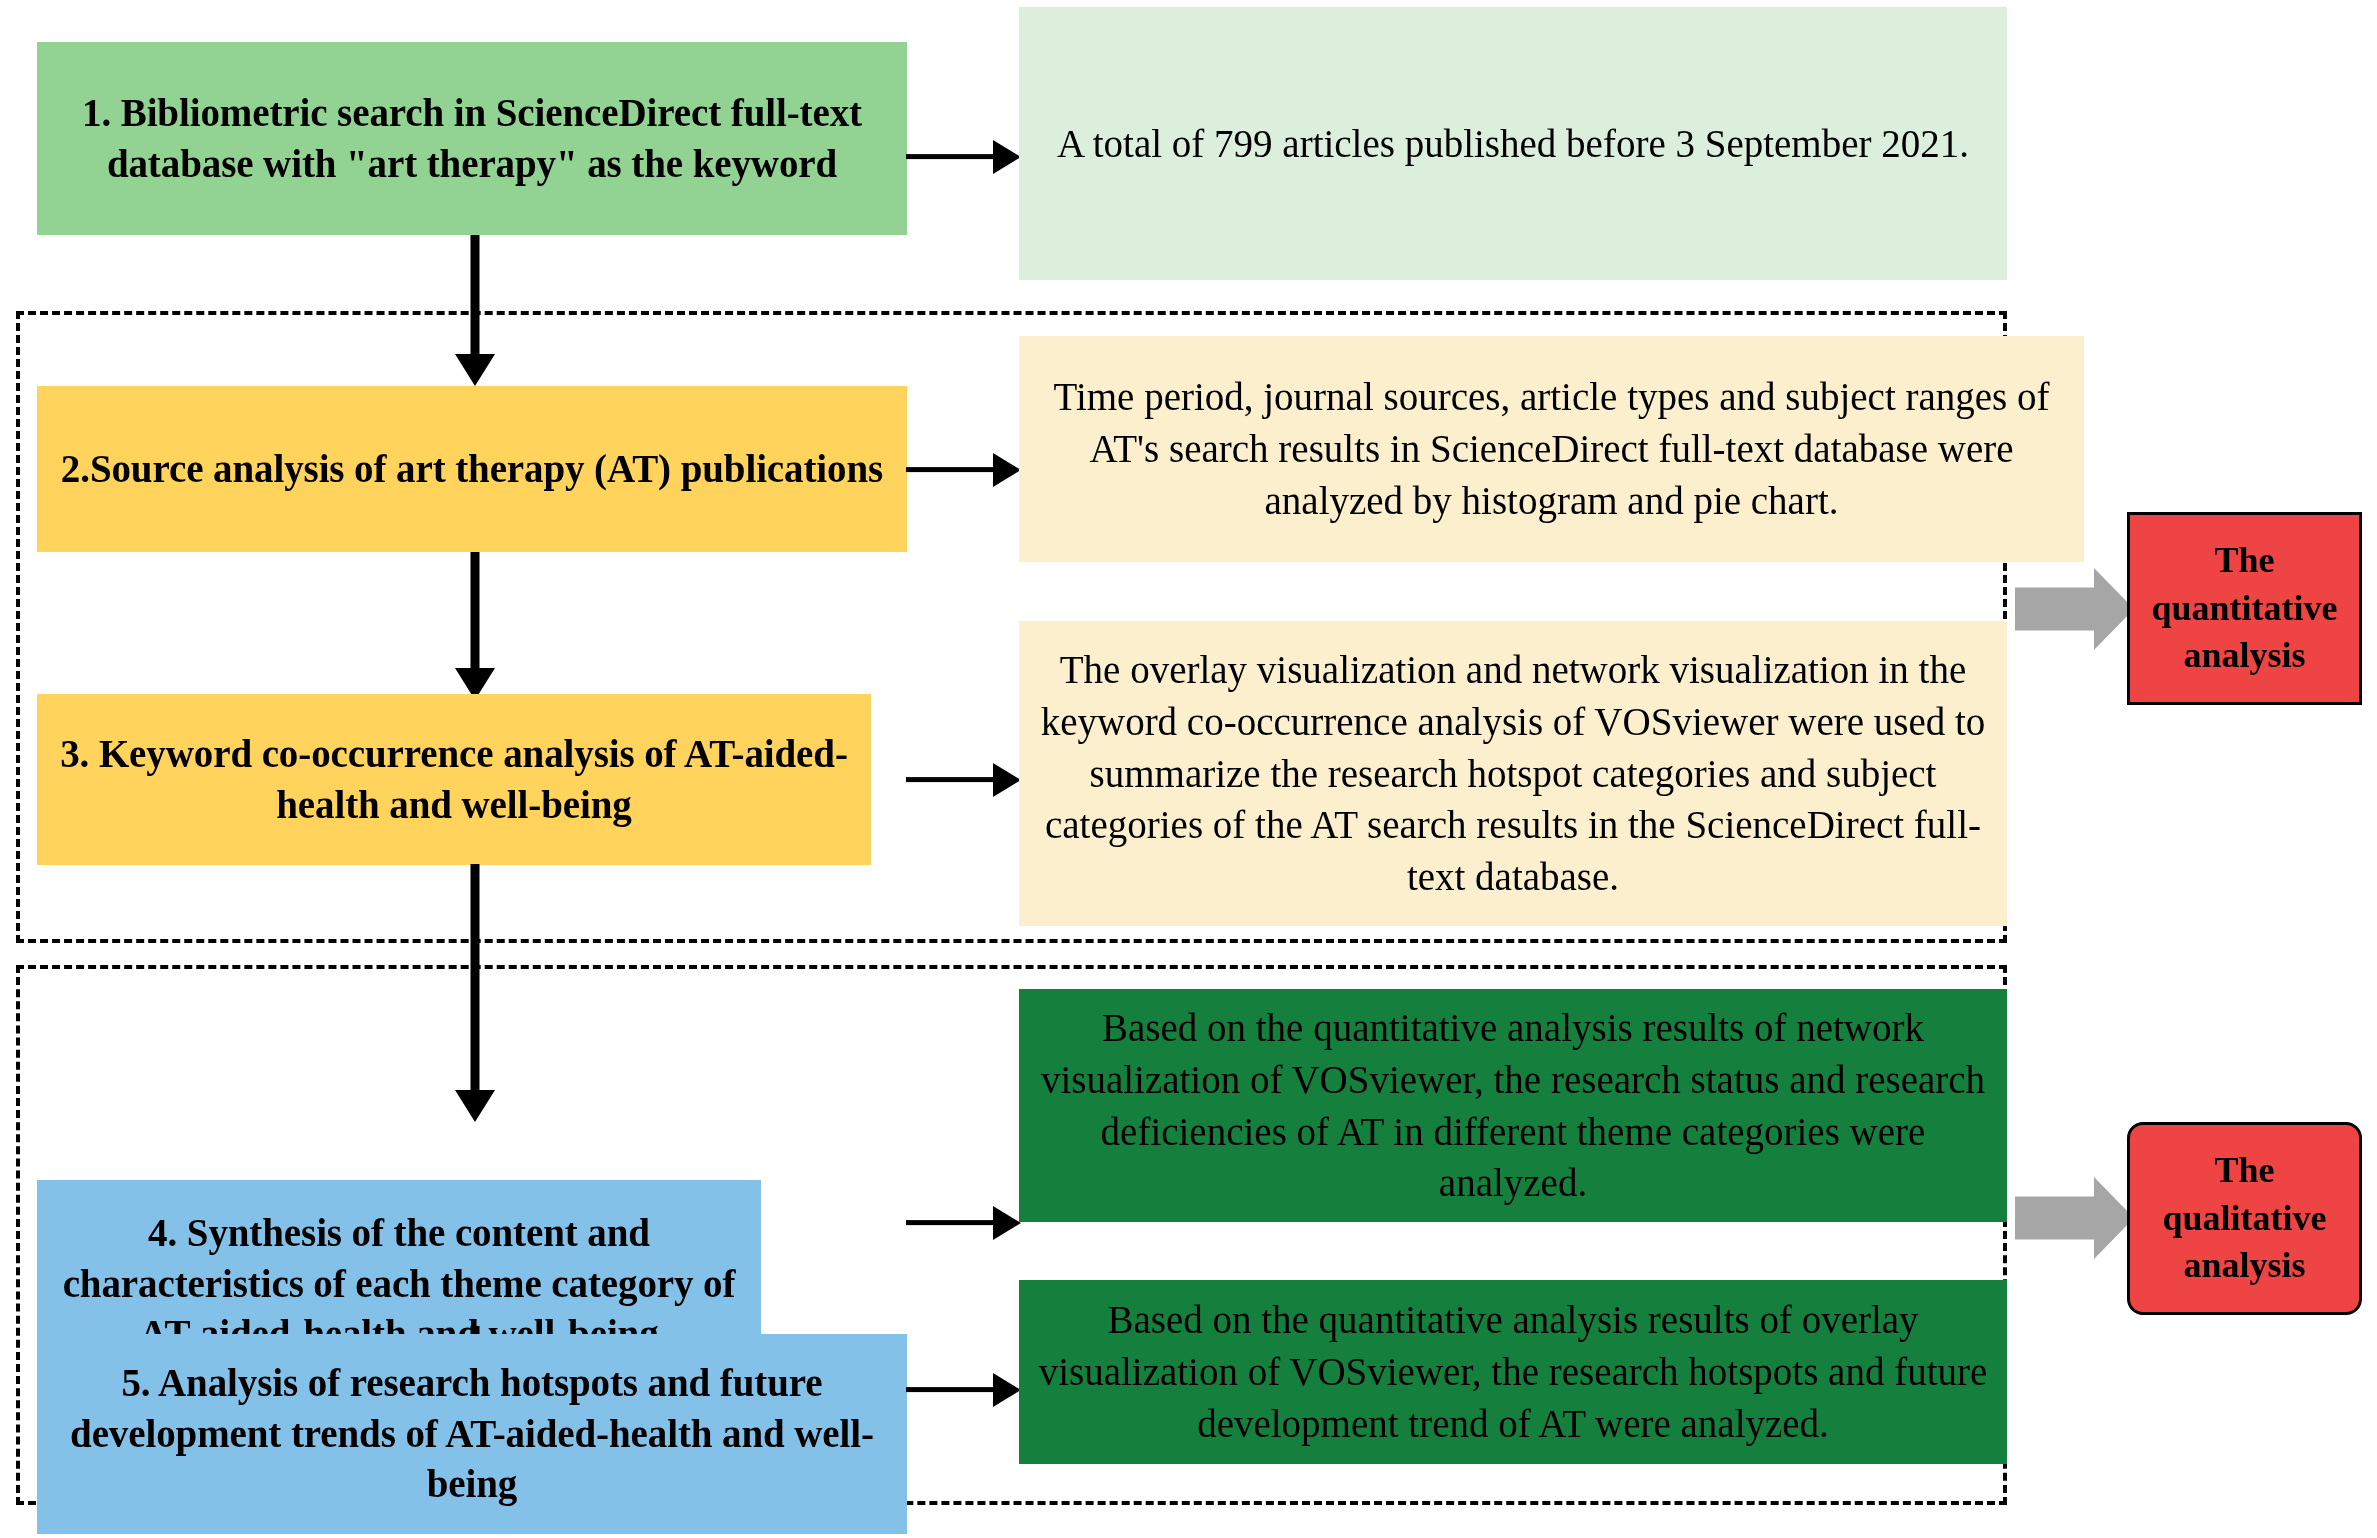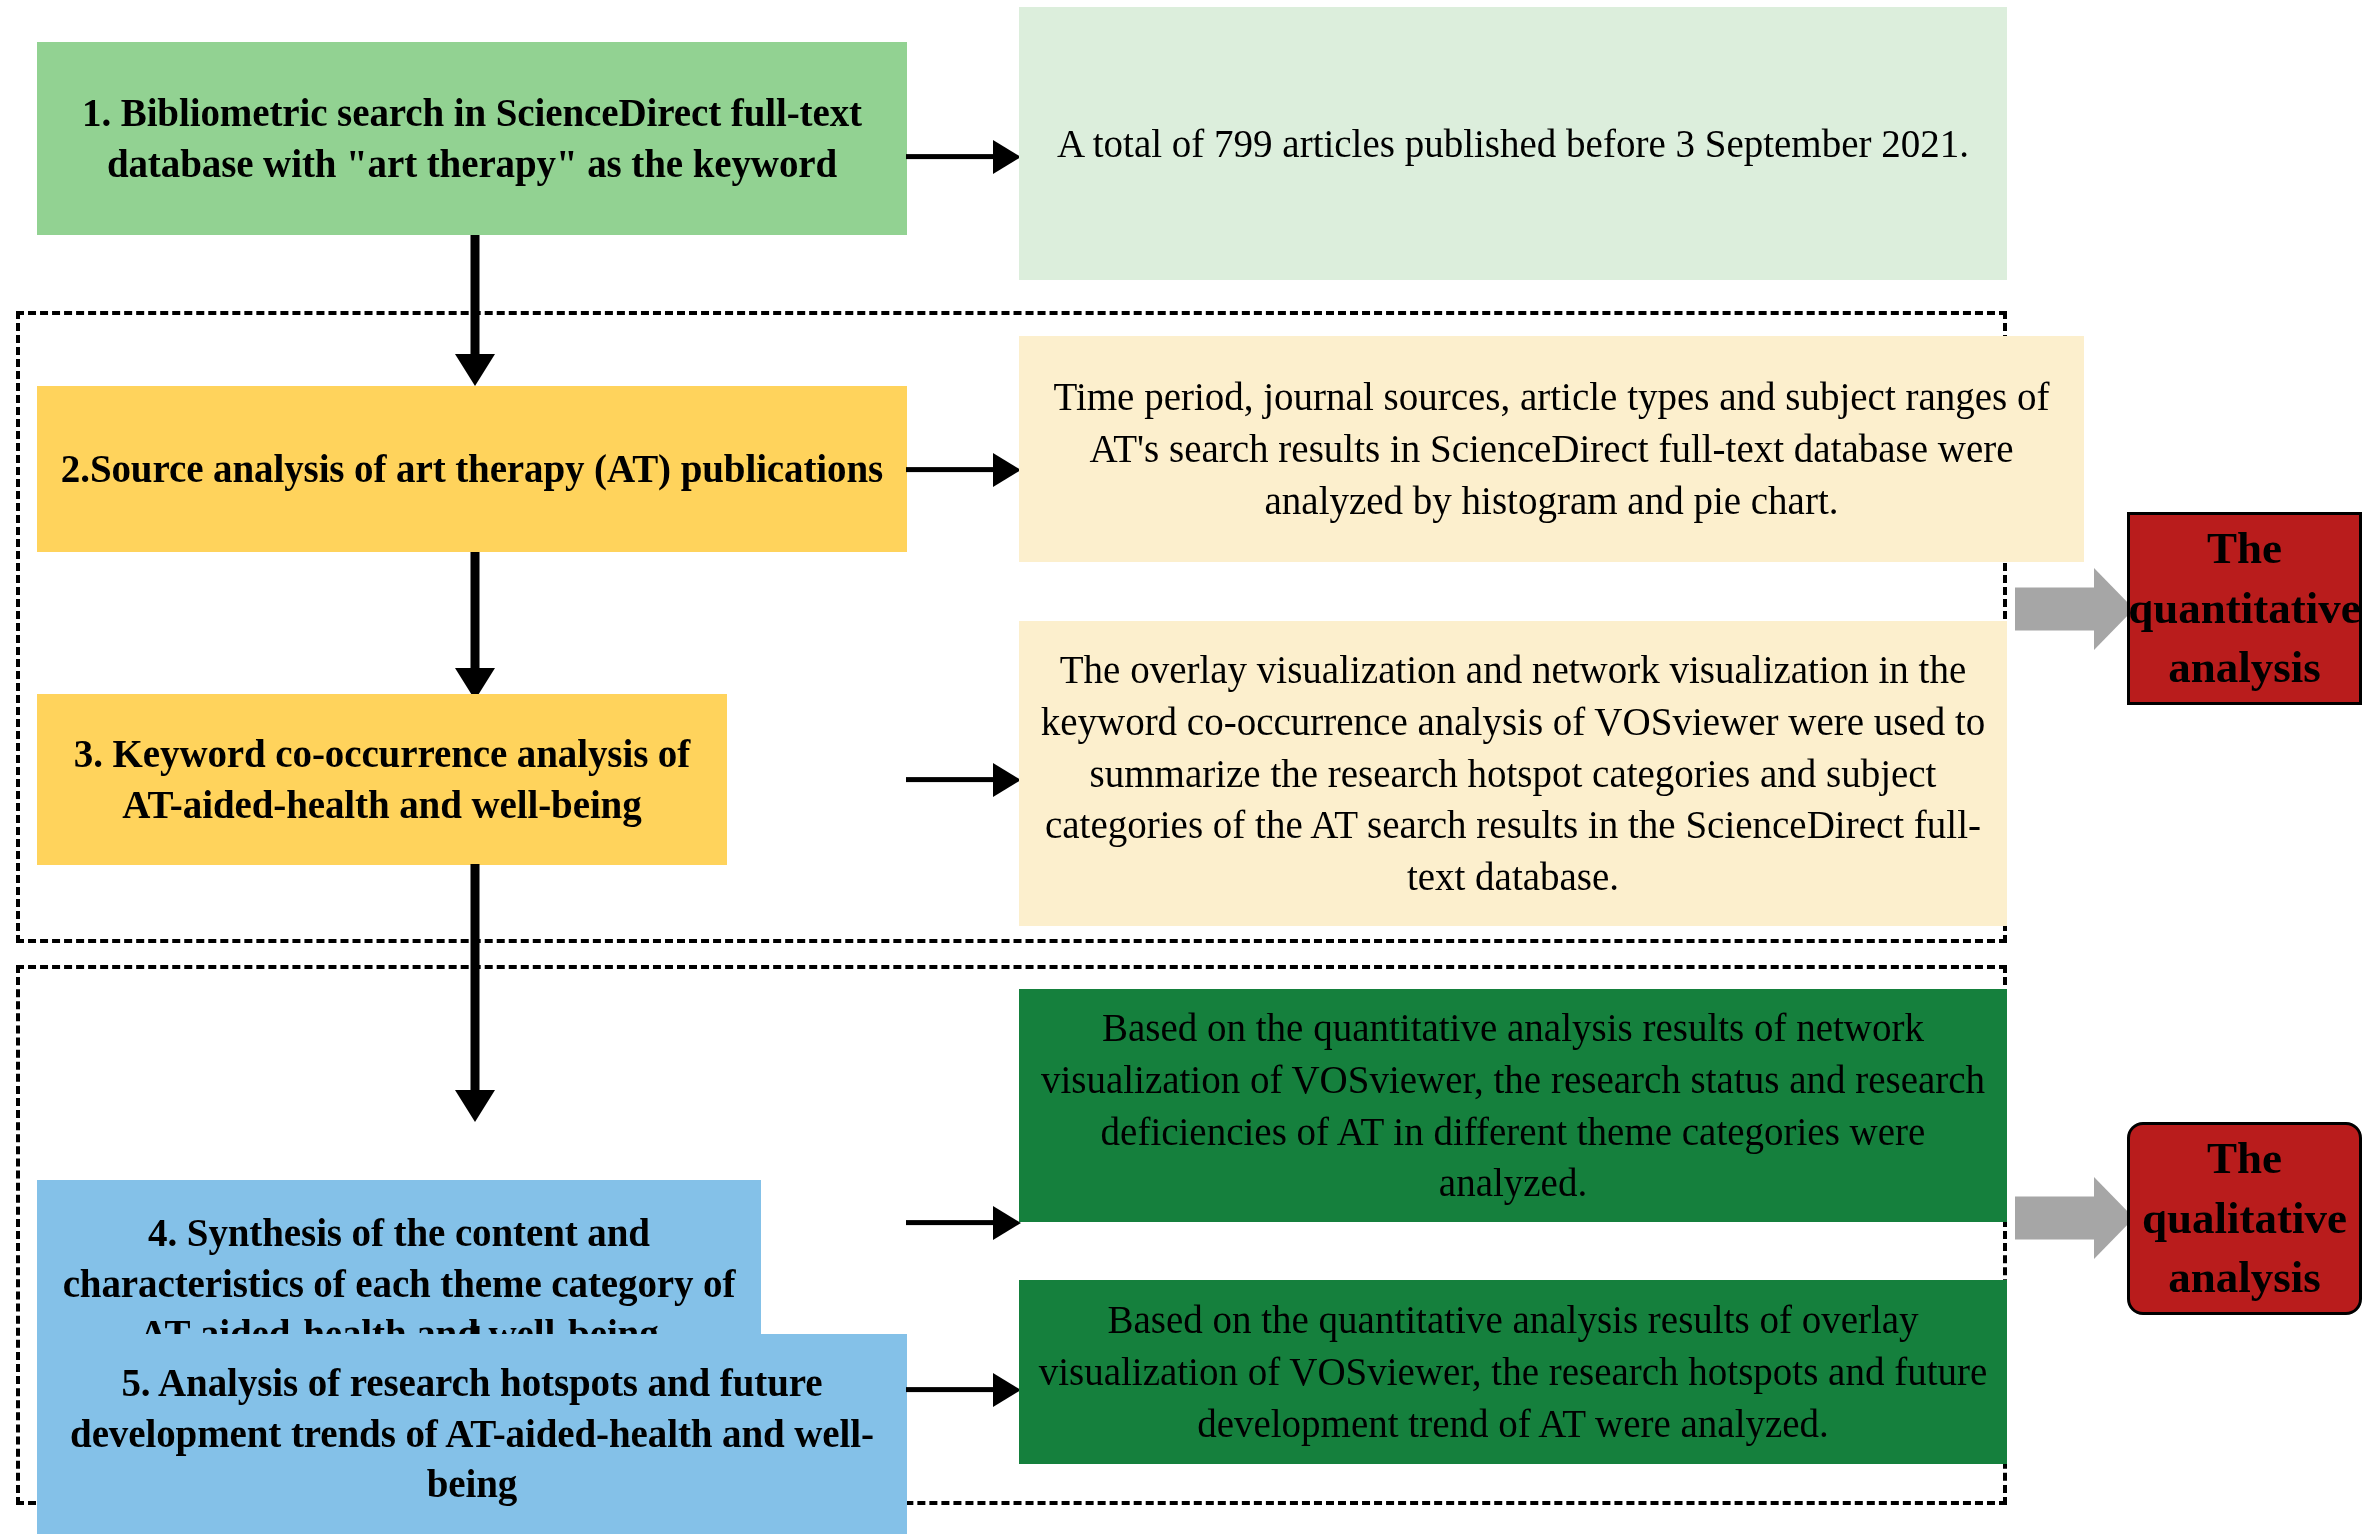--- a/index.html
+++ b/index.html
@@ -59,27 +59,27 @@
   }
   .out-green  { background: #DCEEDC; }
   .out-yellow { background: #FCEFCD; }
   .out-blue   { background: #15803d; }
 
   
   .summary-box {
     position: absolute;
     box-sizing: border-box;
     border: 3.9px solid #000000;
-    background: #b91c1c;
+    background: #ef4444;
     display: flex;
     align-items: center;
     justify-content: center;
     text-align: center;
     font-weight: bold;
-    font-size: 45px;
+    font-size: 36px;
     line-height: 1.32;
     color: #000000;
     padding: 3.9px 9px;
   }
 
   
   .arrow-down {
     position: absolute;
   }
   .arrow-down .shaft {
@@ -178,21 +178,21 @@
     <div class="head"></div>
   </div>
 
   <div class="outcome-box out-yellow" style="left:1019px; top:336px; width:1065px; height:226px;">Time period, journal sources, article types and subject ranges of AT's search results in ScienceDirect full-text database were analyzed by histogram and pie chart.</div>
 
   <div class="arrow-down" style="left:452px; top:552px; width:45px; height:148px;">
     <div class="shaft" style="height:118px;"></div>
     <div class="head"></div>
   </div>
 
-  <div class="step-box step-yellow" style="left:37px; top:694px; width:690px; height:171px;">3. Keyword co-occurrence analysis of AT-aided-health and well-being</div>
+  <div class="step-box step-yellow" style="left:37px; top:694px; width:834px; height:171px;">3. Keyword co-occurrence analysis of AT-aided-health and well-being</div>
 
   <div class="arrow-right" style="left:906px; top:762px; width:115px; height:35px;">
     <div class="shaft" style="width:90px;"></div>
     <div class="head"></div>
   </div>
 
   <div class="outcome-box out-yellow" style="left:1019px; top:621px; width:988px; height:305px;">The overlay visualization and network visualization in the keyword co-occurrence analysis of VOSviewer were used to summarize the research hotspot categories and subject categories of the AT search results in the ScienceDirect full-text database.</div>
 
   <div class="arrow-down" style="left:452px; top:864px; width:45px; height:258px;">
     <div class="shaft" style="height:228px;"></div>

